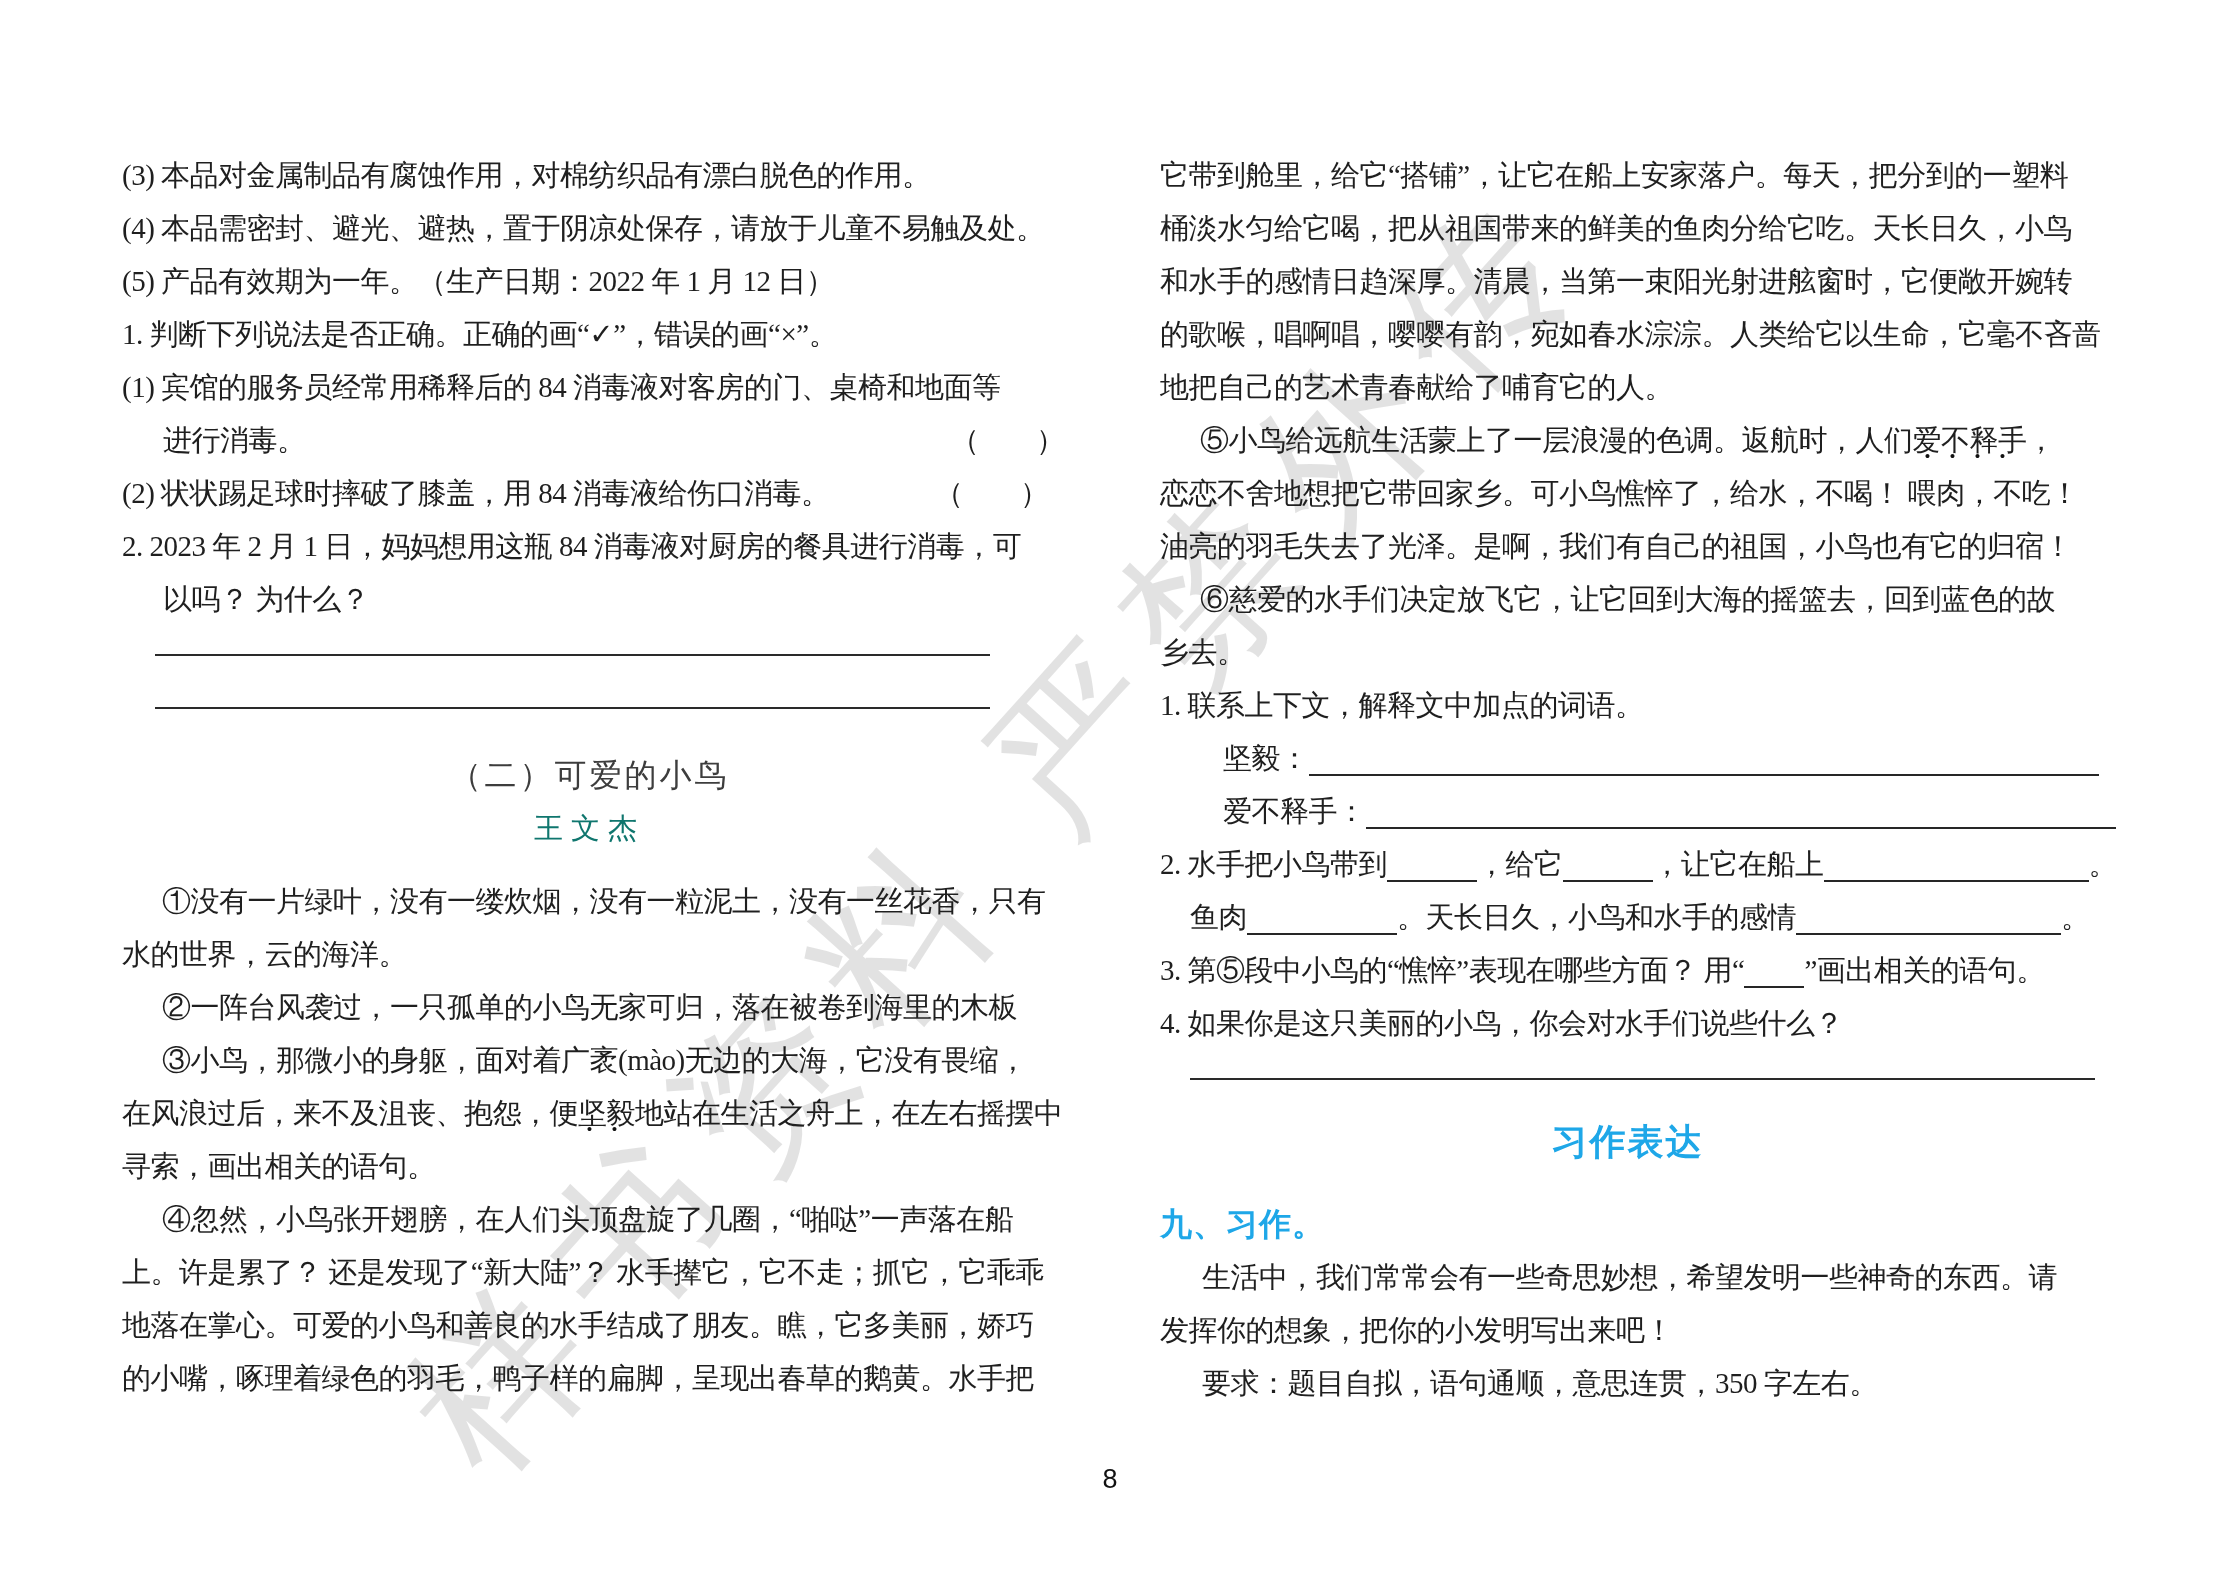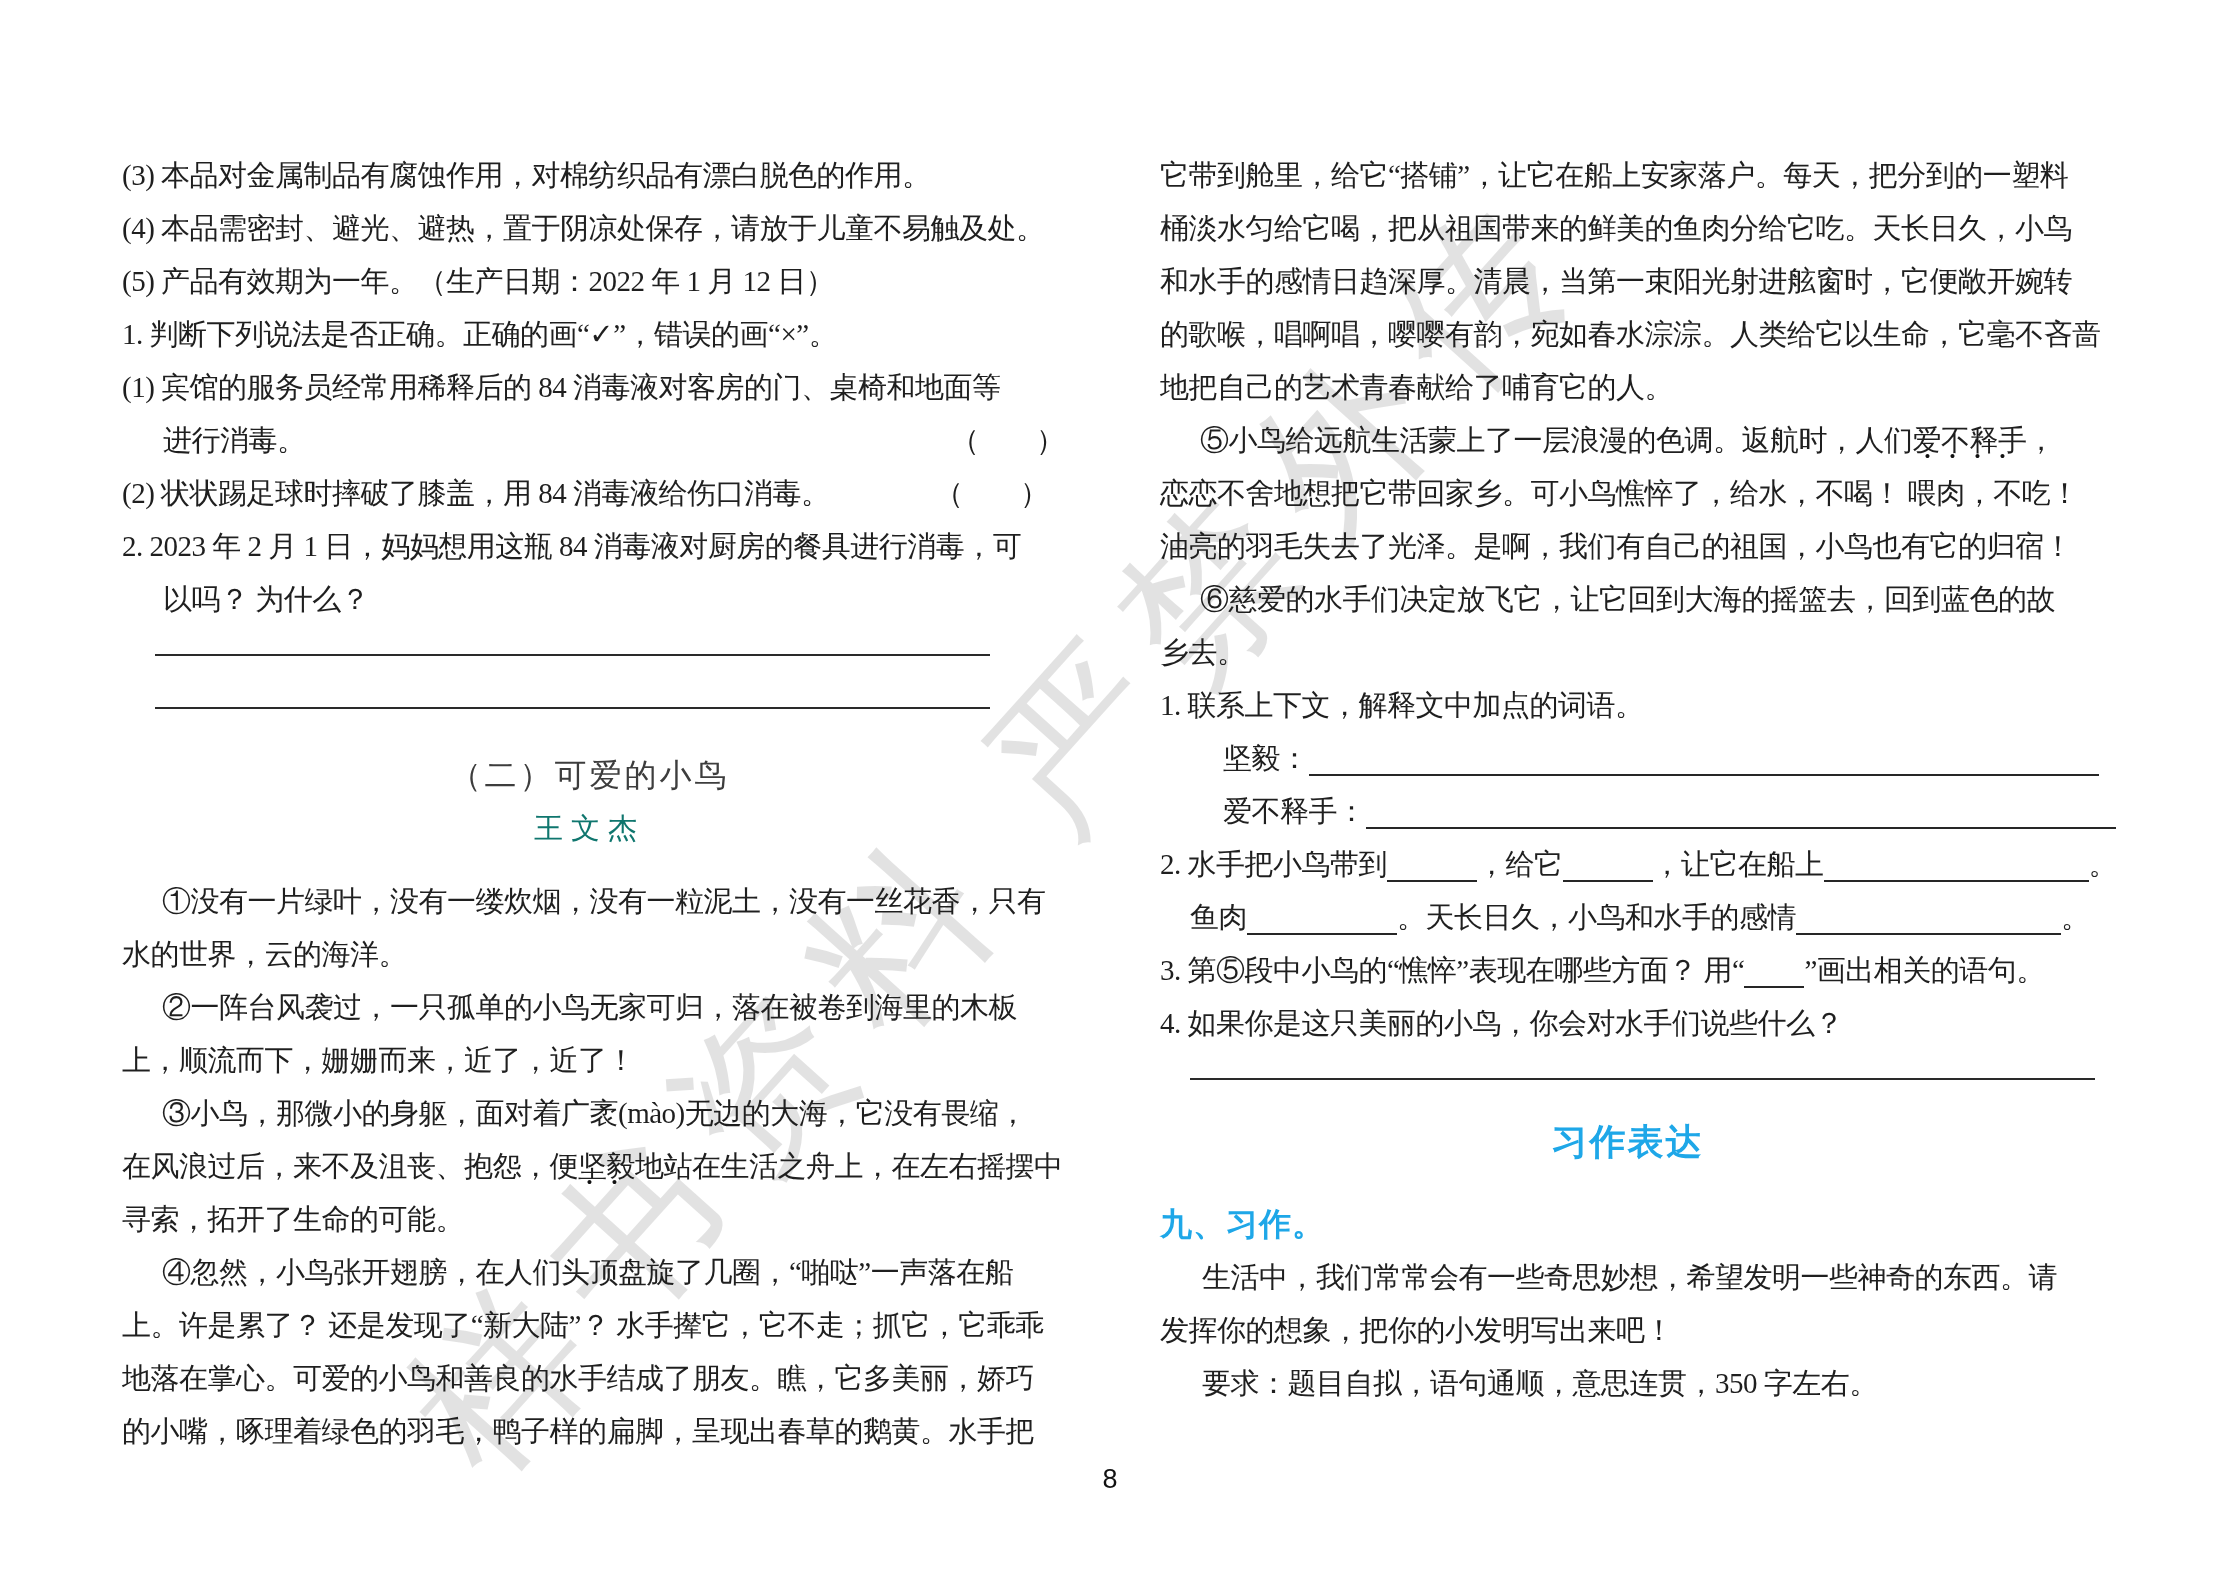--- a/index.html
+++ b/index.html
@@ -106,24 +106,23 @@
         <div class="rule-bar" style="margin-left: 33px; width: 835px;"></div>
       </div>
       <div class="line">
         <div class="rule-bar" style="margin-left: 33px; width: 835px;"></div>
       </div>
       <div class="line title" style="margin-top: 17px; text-align: center;"><span>（二）可爱的小鸟</span></div>
       <div class="line author" style="text-align: center;"><span>王文杰</span></div>
       <div class="line" style="margin-top: 20px; padding-left: 40px;"><span>①没有一片绿叶，没有一缕炊烟，没有一粒泥土，没有一丝花香，只有</span></div>
       <div class="line"><span>水的世界，云的海洋。</span></div>
       <div class="line" style="padding-left: 40px;"><span>②一阵台风袭过，一只孤单的小鸟无家可归，落在被卷到海里的木板</span></div>
-      <div class="line"><span>上，顺流而下，姗姗而来，近了，近了！</span></div>
       <div class="line" style="padding-left: 40px;"><span>③小鸟，那微小的身躯，面对着广袤(mào)无边的大海，它没有畏缩，</span></div>
       <div class="line"><span>在风浪过后，来不及沮丧、抱怨，便</span><span class="emph" data-dots="••">坚毅</span><span>地站在生活之舟上，在左右摇摆中</span></div>
-      <div class="line"><span>寻索，拓开了生命的可能。</span></div>
+      <div class="line"><span>寻索，画出相关的语句。</span></div>
       <div class="line" style="padding-left: 40px;"><span>④忽然，小鸟张开翅膀，在人们头顶盘旋了几圈，“啪哒”一声落在船</span></div>
       <div class="line"><span>上。许是累了？ 还是发现了“新大陆”？ 水手撵它，它不走；抓它，它乖乖</span></div>
       <div class="line"><span>地落在掌心。可爱的小鸟和善良的水手结成了朋友。瞧，它多美丽，娇巧</span></div>
       <div class="line"><span>的小嘴，啄理着绿色的羽毛，鸭子样的扁脚，呈现出春草的鹅黄。水手把</span></div>
     </div>
   <div id="col-right" class="col">
       <div class="line"><span>它带到舱里，给它“搭铺”，让它在船上安家落户。每天，把分到的一塑料</span></div>
       <div class="line"><span>桶淡水匀给它喝，把从祖国带来的鲜美的鱼肉分给它吃。天长日久，小鸟</span></div>
       <div class="line"><span>和水手的感情日趋深厚。清晨，当第一束阳光射进舷窗时，它便敞开婉转</span></div>
       <div class="line"><span>的歌喉，唱啊唱，嘤嘤有韵，宛如春水淙淙。人类给它以生命，它毫不吝啬</span></div>

